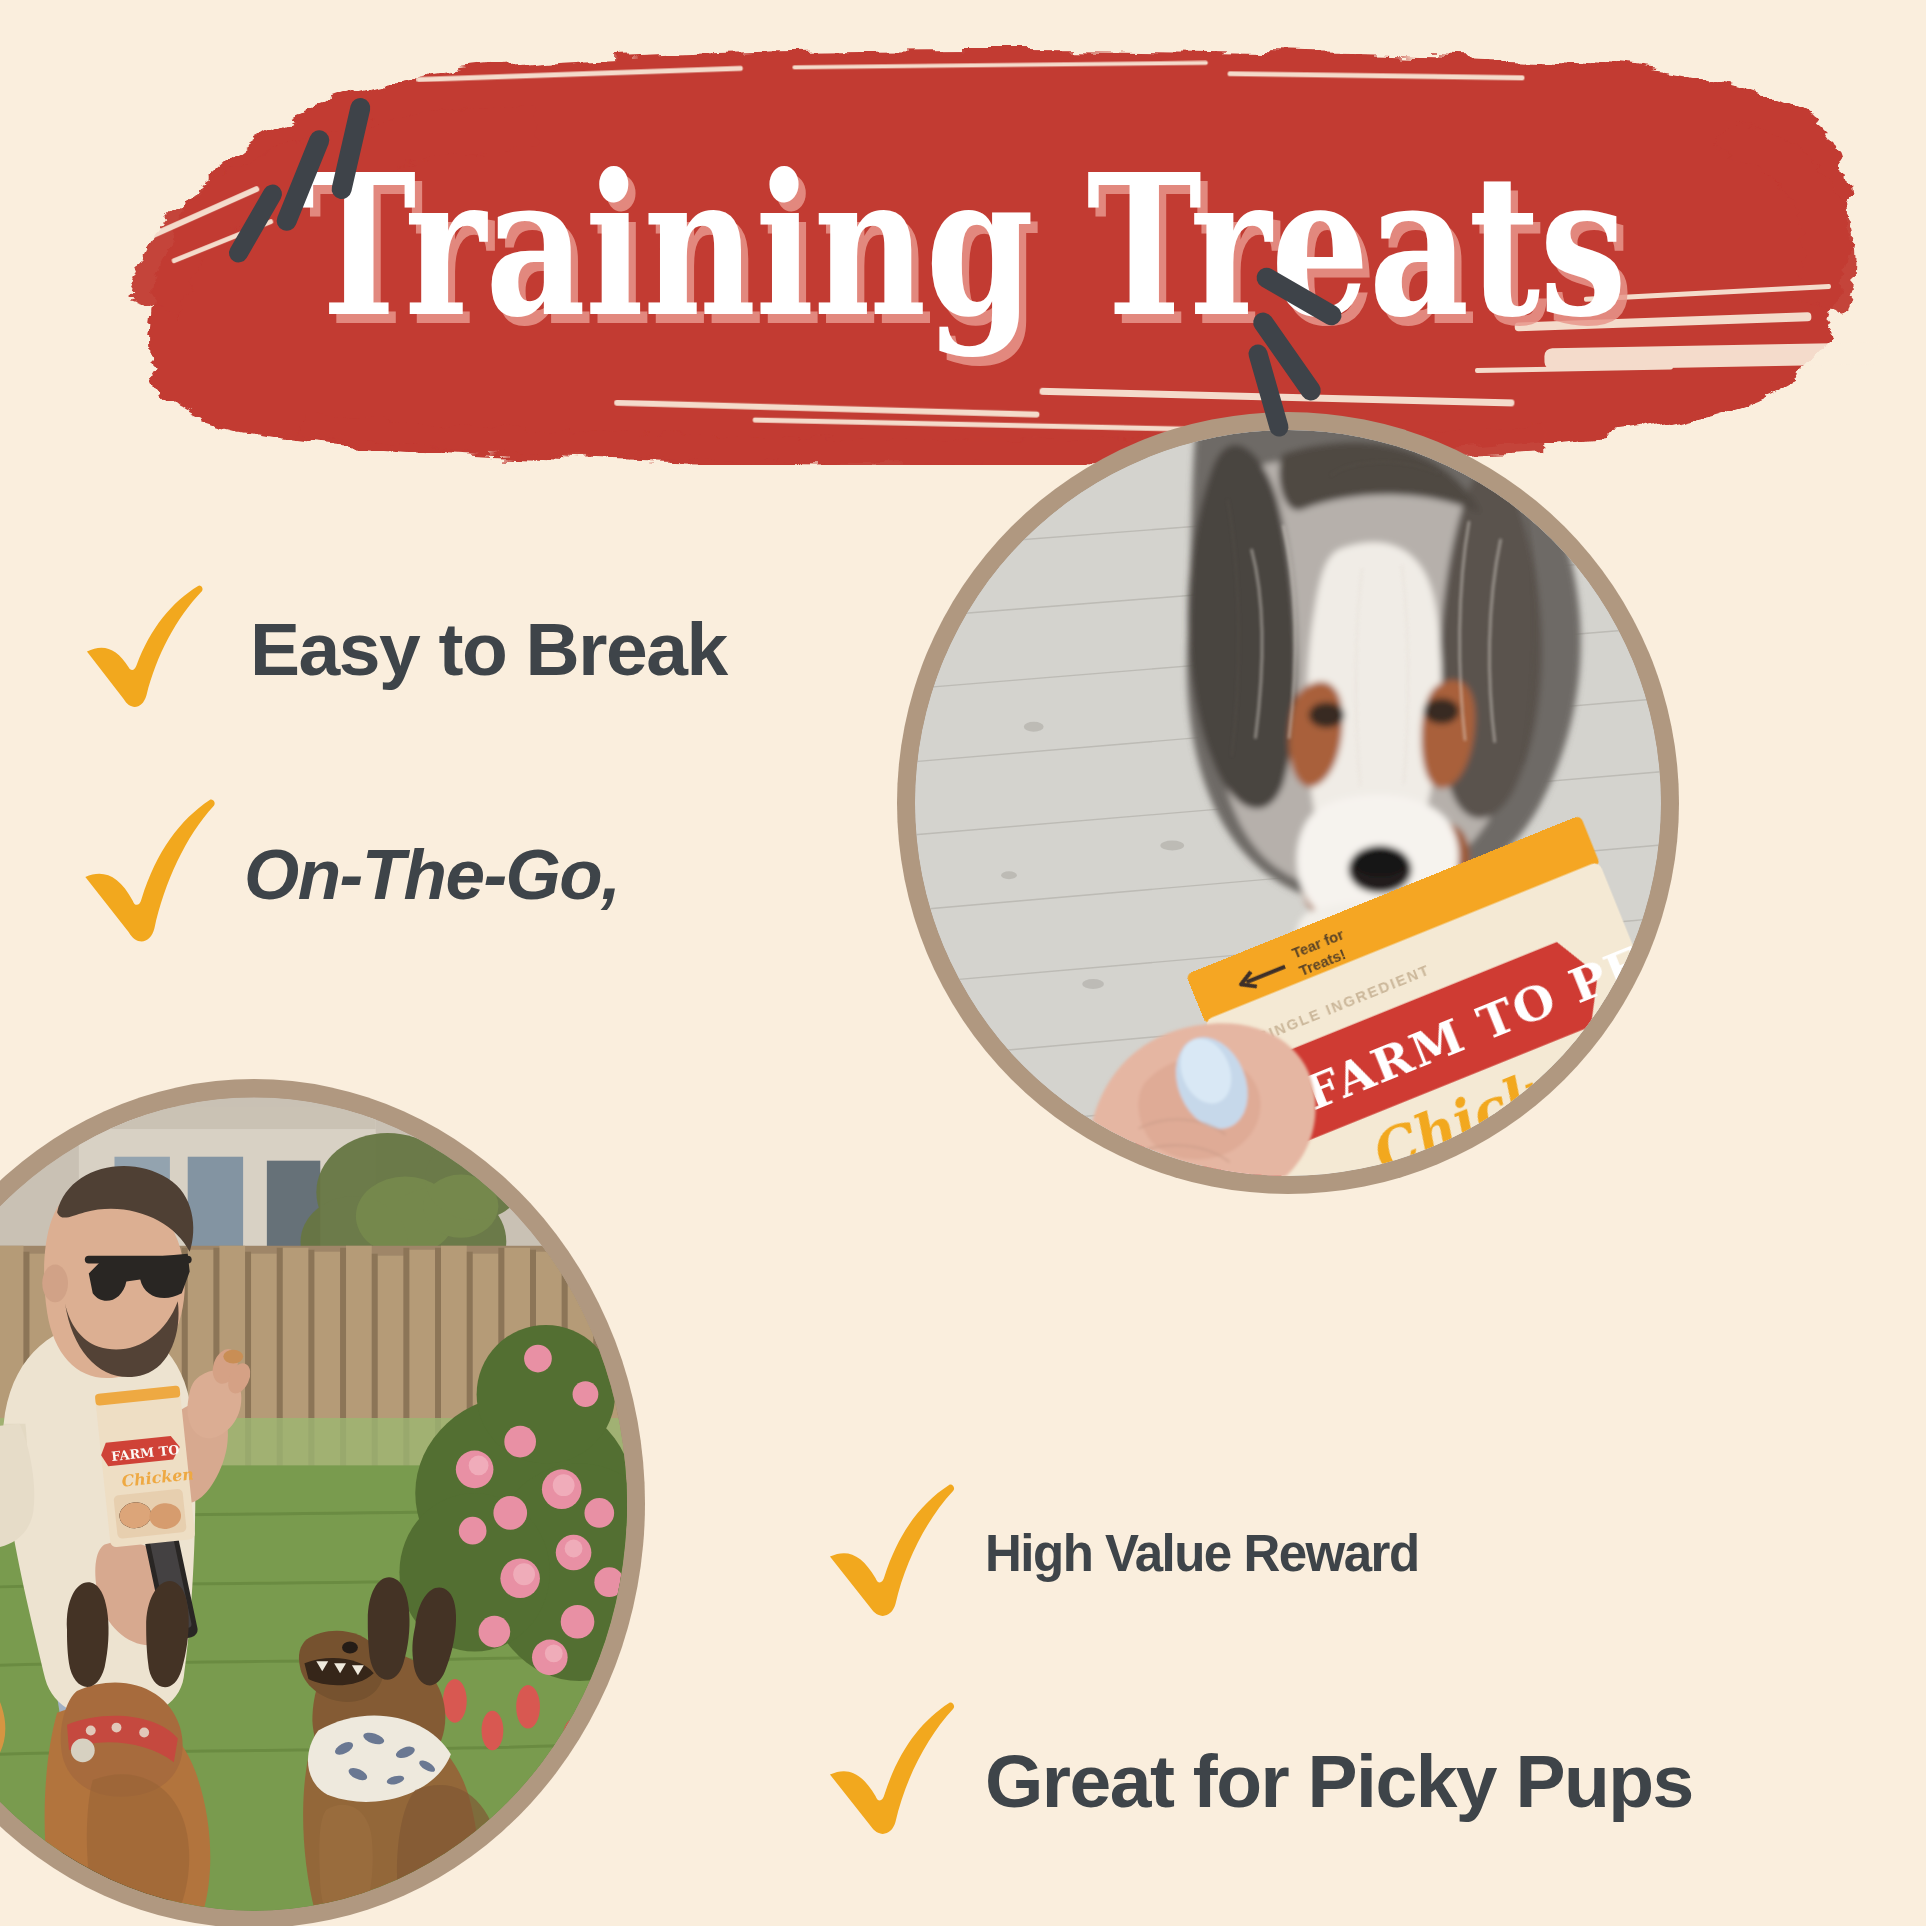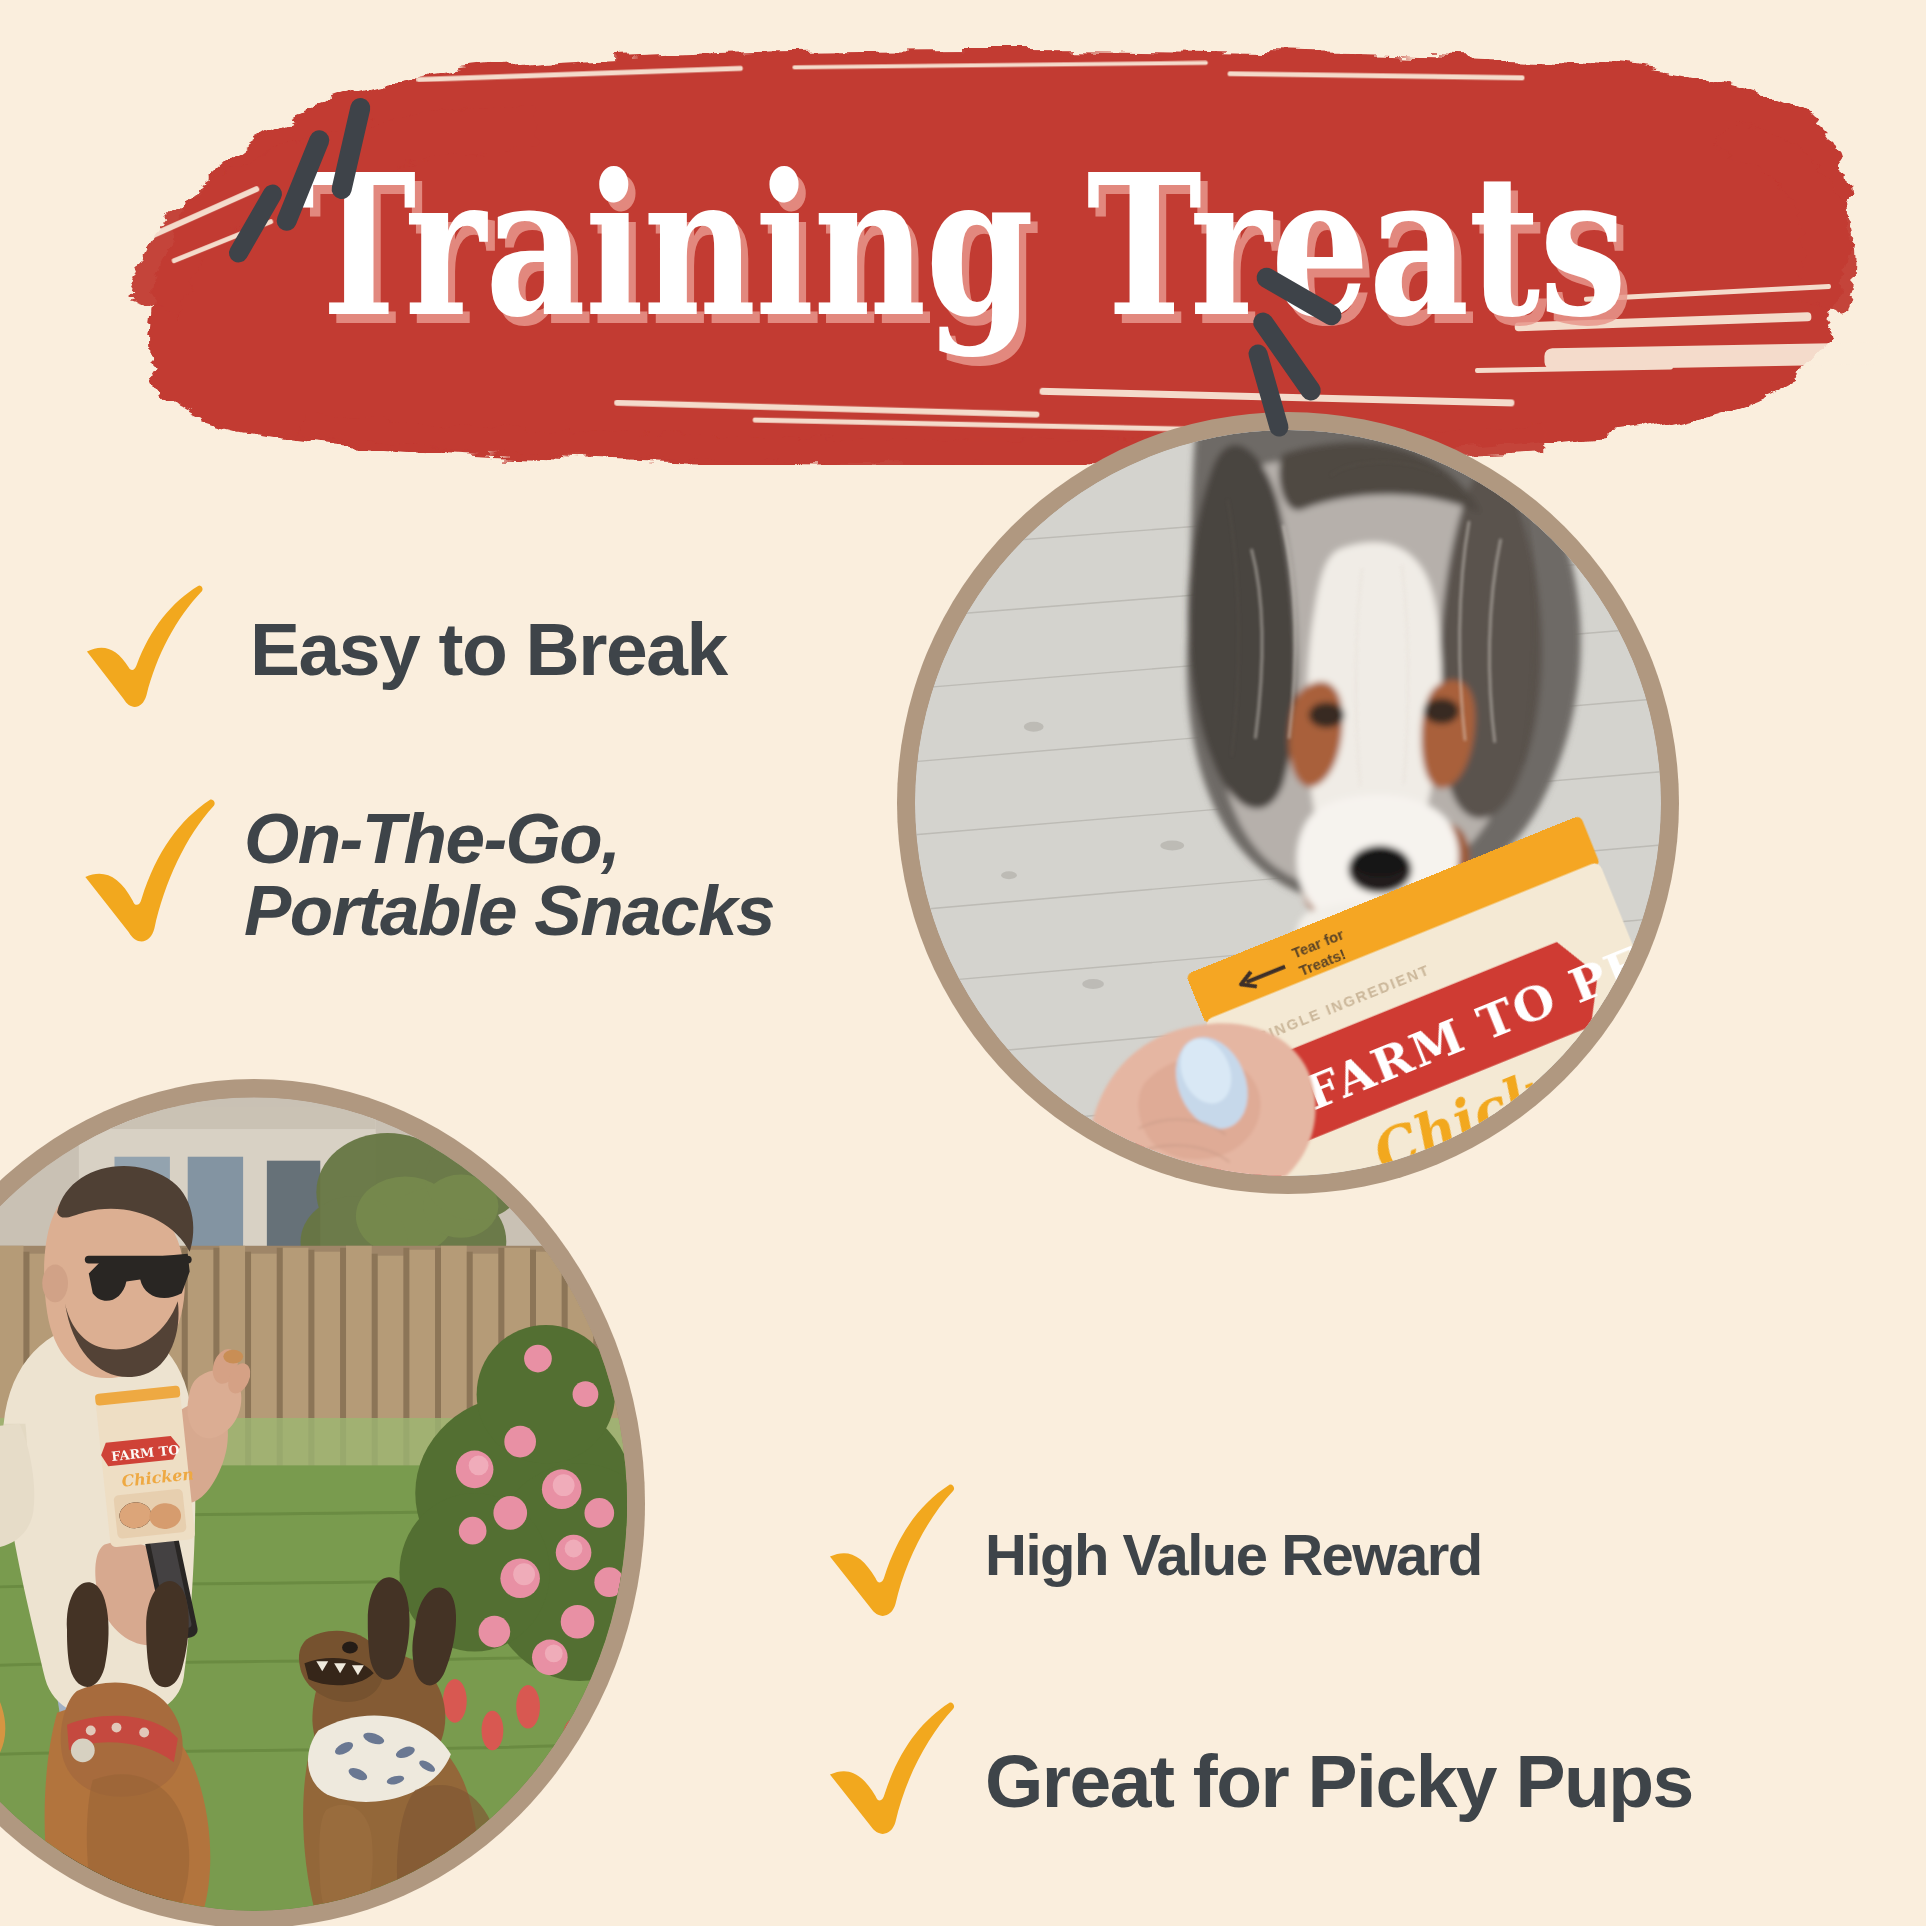--- a/index.html
+++ b/index.html
@@ -43,21 +43,21 @@
   #row-break{left:77px;top:582px;width:891px;}
   #row-break .check-ico{margin-right:42px;}
   #row-break .check-text{font-size:75px;}
 
   #row-portable{left:77px;top:798px;width:970px;}
   #row-portable .check-ico{margin-right:22px;}
   #row-portable .check-text{font-size:71px;font-style:italic;}
 
   #row-reward{left:822px;top:1483px;width:1109px;}
   #row-reward .check-ico{margin-right:26px;}
-  #row-reward .check-text{font-size:58px;}
+  #row-reward .check-text{font-size:51px;}
 
   #row-picky{left:822px;top:1701px;width:1119px;}
   #row-picky .check-ico{margin-right:26px;}
   #row-picky .check-text{font-size:75px;margin-top:18px;}
 
   
   .photo-circle{
     position:absolute;border-radius:50%;
     background:#b09880;
     overflow:hidden;
@@ -141,21 +141,20 @@
 
   <div class="check-row" id="row-portable">
     <span class="check-ico">
       <svg width="145" height="150" viewBox="0 0 146 152">
         <path d="M8,80 C26,72 42,78 56,104 C58,110 63,110 65,102 C80,54 104,22 134,2
                  C137,0 141,5 138,8 C110,38 88,86 78,132 C74,148 60,150 52,136 Z" fill="#f2a81e"></path>
       </svg>
     </span>
     <span class="check-text">
       <span>On-The-Go,</span><br>
-      <span>Portable Snacks</span>
     </span>
   </div>
 
   <div class="check-row" id="row-reward">
     <span class="check-ico">
       <svg width="137" height="139" viewBox="0 0 138 140">
         <path d="M8,74 C26,66 40,72 54,96 C56,102 61,102 63,94 C77,50 100,20 128,2
                  C131,0 135,5 132,8 C106,36 84,78 74,122 C70,136 57,138 49,126 Z" fill="#f2a81e"></path>
       </svg>
     </span>

